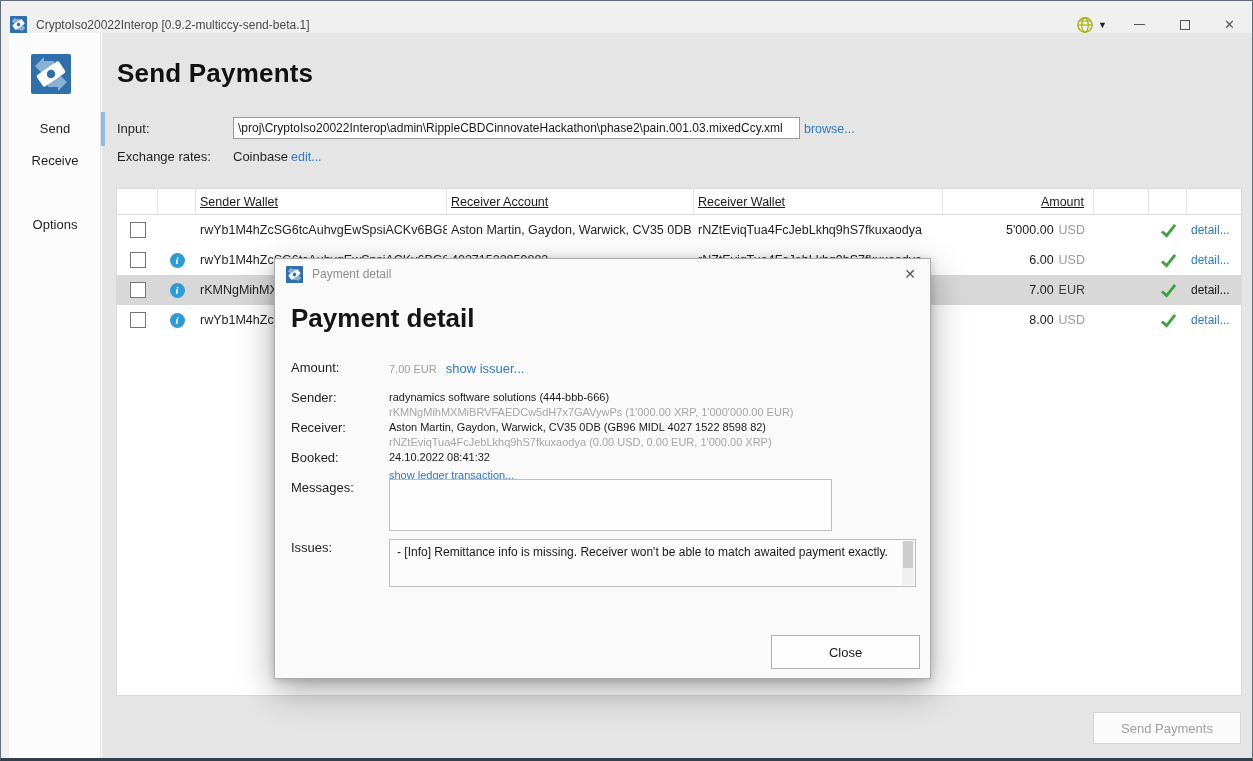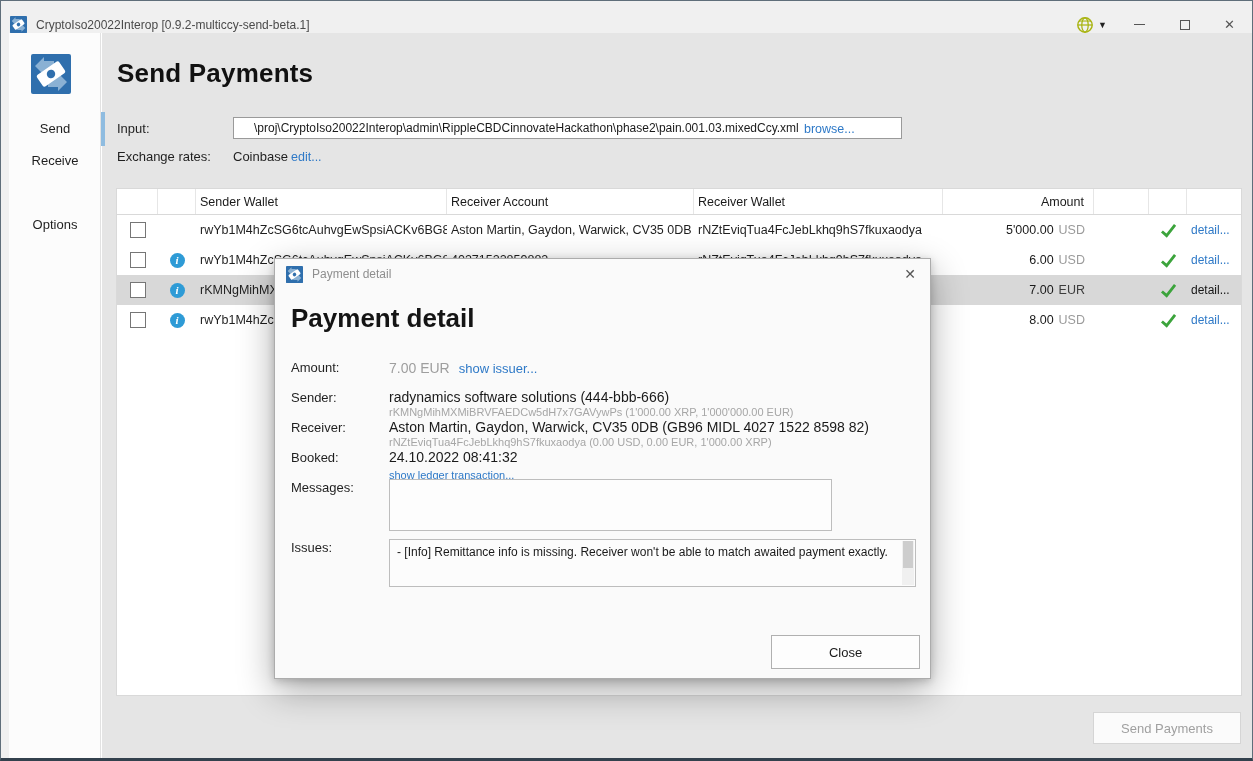--- a/index.html
+++ b/index.html
@@ -37,37 +37,37 @@
   .side-item.it2{ top:184px; }
   .side-indicator{ position:absolute; left:100px; top:79px; width:4px; height:34px; background:#8fbce0; z-index:2; }
 
   .main{ position:absolute; left:101px; top:0; right:0; bottom:0; background:#e5e5e5; }
 
   .page-title{ position:absolute; left:15px; top:25px; font-size:26px; font-weight:600; color:#111; letter-spacing:.2px; }
 
   .lbl{ font-size:13px; color:#1f1f1f; position:absolute; }
   .input-label{ left:15px; top:88px; }
   .file-input{
-    position:absolute; left:131px; top:84px; width:669px; height:22px;
+    position:absolute; left:131px; top:84px; width:567px; height:22px;
     border:1px solid #9a9a9a; background:#fff; font-size:12px; color:#1a1a1a;
-    padding:0 20px; font-family:"Liberation Sans","DejaVu Sans",sans-serif;
+    padding:0 4px; font-family:"Liberation Sans","DejaVu Sans",sans-serif;
   }
   .link{ color:#2e79c7; cursor:pointer; text-decoration:none;text-align:center; }
   .browse-link{ position:absolute; left:702px; top:89px; font-size:12.5px; }
   .exch-label{ left:15px; top:116px; }
   .exch-value{ position:absolute; left:131px; top:116px; font-size:13px; color:#1f1f1f; }
   .edit-link{ position:absolute; left:189px; top:117px; font-size:12.5px; }
 
   
   .table{
     position:absolute; left:14px; top:155px; width:1126px; height:508px;
     border:1px solid #d9d9d9; background:#fff;
   }
   .thead{ display:grid; grid-template-columns:41px 38px 251px 247px 249px 151px 55px 38px 54px; height:26px; border-bottom:1px solid #d9d9d9; }
-  .th{ display:flex; align-items:center; padding:0 4px; font-size:12.5px; color:#1a1a1a; border-right:1px solid #e6e6e6; overflow:hidden; white-space:nowrap; }
+  .th{ display:flex; align-items:center; padding:0 4px; font-size:12.5px; color:#1a1a1a; border-right:1px solid #e6e6e6; overflow:hidden; white-space:nowrap;text-decoration:underline; }
   .th:last-child{ border-right:none; }
   .th.amount{ justify-content:flex-end; padding-right:9px; }
   .trow{ display:grid; grid-template-columns:41px 38px 251px 247px 249px 151px 55px 38px 54px; height:30px; }
   .trow.sel{ background:#d8d8d8; }
   .c{ display:flex; align-items:center; padding:0 4px; overflow:hidden; white-space:nowrap; font-size:12.5px; color:#1f1f1f; }
   .c.c1,.c.c2,.c.c8{ justify-content:center; }
   .c.c6{ justify-content:flex-end; padding-right:9px; }
   .cb{ width:16px; height:16px; border:1px solid #767676; background:#fff; display:inline-block; }
   .info{
     width:15px; height:15px; border-radius:50%; background:#2e9bd6; color:#fff;
@@ -95,21 +95,21 @@
   }
   .dlg-titlebar{ position:absolute; left:0; top:0; right:0; height:30px; display:flex; align-items:center; }
   .dlg-titlebar .app-ico{ width:17px; height:17px; margin-left:11px; }
   .dlg-title{ margin-left:9px; font-size:12px; color:#8f8f8f; }
   .dlg-close{ margin-left:auto; width:40px; height:100%; display:flex; align-items:center; justify-content:center; color:#555; font-size:14px; }
   .dlg-heading{ position:absolute; left:16px; top:44px; font-size:26px; font-weight:600; color:#141414; }
 
   .fields{ position:absolute; left:16px; top:100px; width:627px; }
   .drow{ display:grid; grid-template-columns:98px 1fr; align-items:start; }
   .dlabel{ font-size:13px; color:#1f1f1f; padding-top:1px; }
-  .dmain{ font-size:14px; color:#1a1a1a; line-height:16px; }
+  .dmain{ font-size:11px; color:#1a1a1a; line-height:16px; }
   .dsub{ font-size:11px; color:#a6a6a6; line-height:13px; margin-top:1px; }
   .r-amount{ height:30px; }
   .r-amount .dmain{ color:#9e9e9e; }
   .r-amount .link{ font-size:13px; margin-left:9px; }
   .r-sender,.r-receiver,.r-booked{ height:30px; }
   .r-booked .link{ font-size:11px; }
   .r-refs{ height:30px; }
   .ref-input{ width:443px; height:20px; border:1px solid #bdbdbd; background:#fdfdfd; font-size:12px; padding:0 4px; font-family:inherit; }
   .r-msgs{ height:60px; }
   .msg-area{ width:443px; height:52px; border:1px solid #bdbdbd; background:#fdfdfd; resize:none; font-size:12px; padding:2px 4px; font-family:inherit; }

